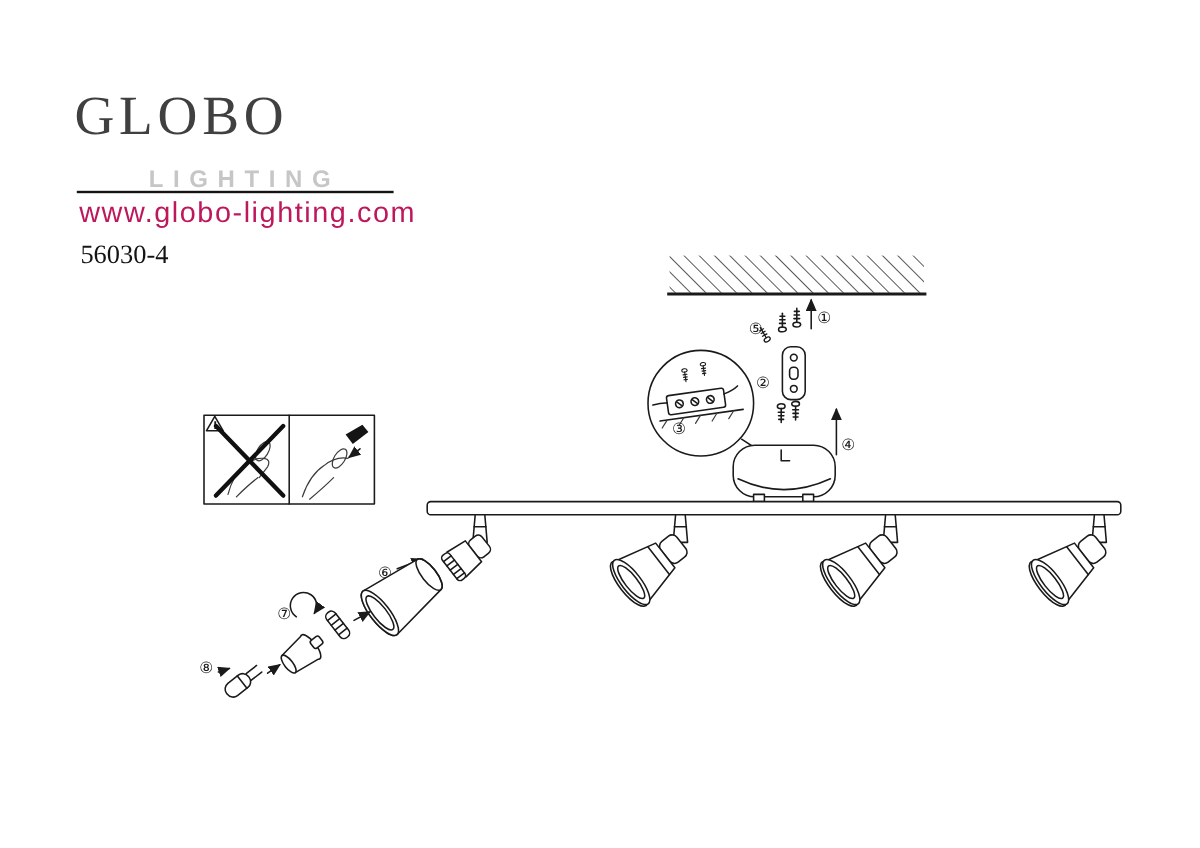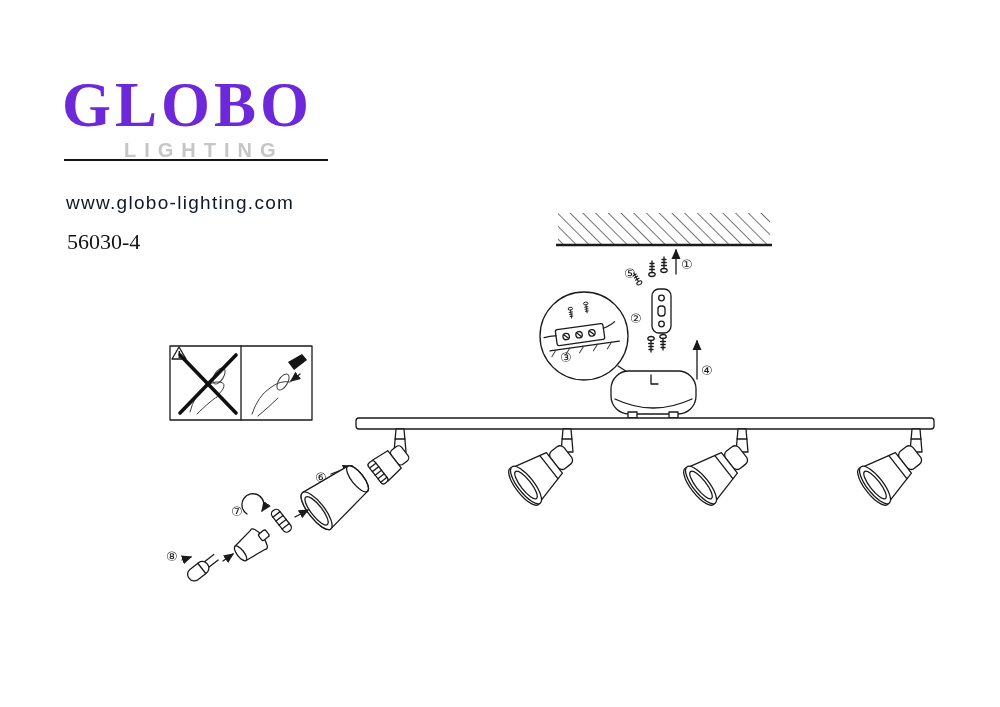--- a/index.html
+++ b/index.html
@@ -3,37 +3,37 @@
 <meta charset="utf-8">
 <style>
   html,body { margin:0; padding:0; }
   body {
     width:1000px; height:707px; background:#ffffff;
     position:relative; overflow:hidden;
     font-family:"Liberation Sans", sans-serif;
   }
   .logo {
     position:absolute; left:62px; top:74px;
-    font-family:"Liberation Serif", serif; font-weight:700;
-    font-size:63px; letter-spacing:4px; color:#6d28d9; line-height:1;
+    font-family:"Liberation Serif", serif; font-weight:400;
+    font-size:46px; letter-spacing:4px; color:#404040; line-height:1;
   }
   .tagline {
     position:absolute; left:124px; top:139px;
     font-size:20px; font-weight:700; letter-spacing:8px; color:#c6c6c6;
   }
   .rule {
     position:absolute; left:64px; top:159px; width:264px; height:2px; background:#141414;
   }
   .website {
     position:absolute; left:66px; top:164px;
-    font-size:19px; letter-spacing:1.3px; color:#0f172a;margin-top:28px;
+    font-size:24px; letter-spacing:1.3px; color:#be185d;
   }
   .model {
     position:absolute; left:67px; top:199px;
-    font-family:"Liberation Serif", serif; font-size:22px; color:#141414;margin-top:30px;
+    font-family:"Liberation Serif", serif; font-size:22px; color:#141414;
   }
   svg.diagram { position:absolute; left:0; top:0; }
   .ln   { fill:none; stroke:#1a1a1a; stroke-width:1.3; stroke-linecap:round; stroke-linejoin:round; }
   .fw   { fill:#ffffff; stroke:#1a1a1a; stroke-width:1.3; stroke-linejoin:round; }
   .thin { fill:none; stroke:#3c3c3c; stroke-width:1; stroke-linecap:round; stroke-linejoin:round; }
   .xline{ stroke:#101010; stroke-width:3.6; stroke-linecap:round; }
   .num  { font-family:"DejaVu Sans", sans-serif; font-size:13px; fill:#1a1a1a; }
   .bang { font-family:"DejaVu Sans", sans-serif; font-size:9px; font-weight:bold; fill:#1a1a1a; }
 </style>
 </head>

